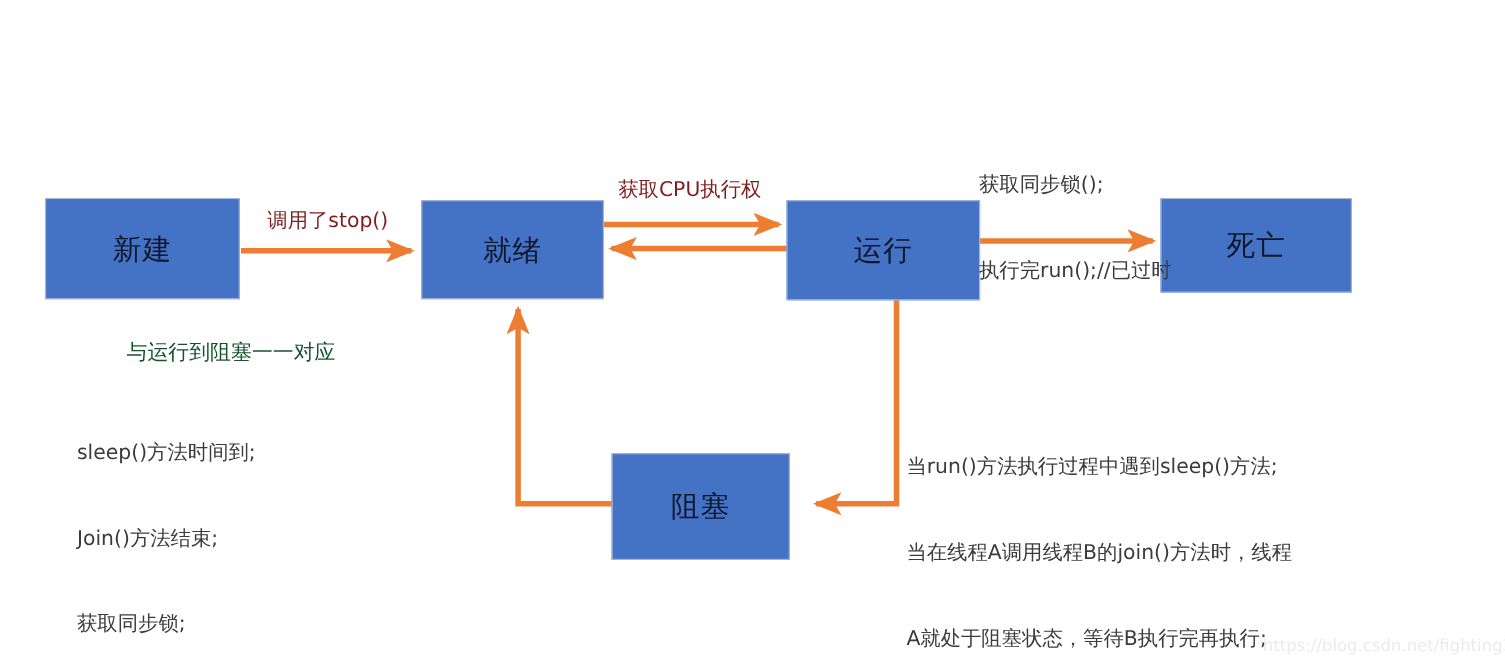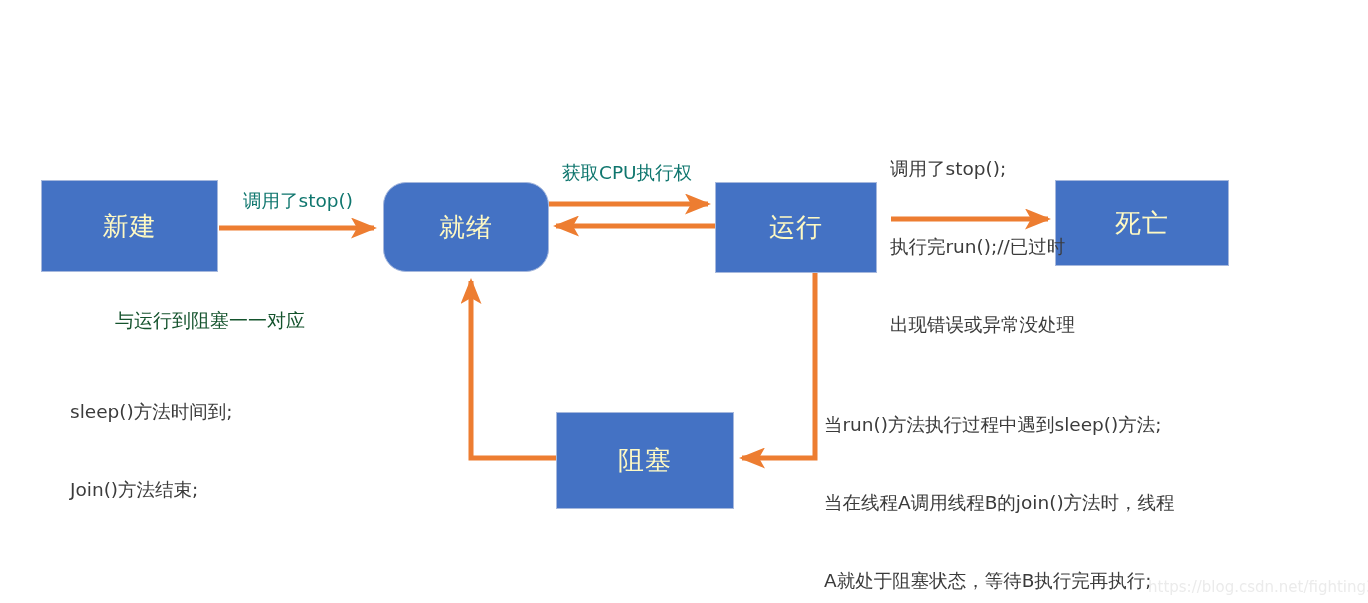--- a/index.html
+++ b/index.html
@@ -27,28 +27,28 @@
     pointer-events: none;
   }
   .state-box {
     position: absolute;
     background: #4472C4;
     border: 1px solid #a6b8dd;
     box-sizing: border-box;
     display: flex;
     align-items: center;
     justify-content: center;
-    color: #fef9c3;
+    color: #0f172a;
     font-size: 26px;
     letter-spacing: 1px;
     font-family: "DejaVu Sans", "Liberation Sans", sans-serif;
   }
   .edge-label {
     position: absolute;
-    color: #0f766e;
+    color: #7f1d1d;
     font-size: 18.5px;
     line-height: 25px;
     white-space: pre;
     font-family: "DejaVu Sans", "Liberation Sans", sans-serif;
   }
   .note {
     position: absolute;
     color: #3b3b3b;
     font-size: 18.5px;
     line-height: 26px;
@@ -105,52 +105,52 @@
 
     <g>
       <path d="M556,458 L471,458 L471,281" fill="none" stroke="#ED7D31" stroke-width="5" marker-end="url(#arrowhead)"></path>
     </g>
   </svg>
 
   <div class="state-box" style="left:41px; top:180px; width:177px; height:92px;">
     <span>新建</span>
   </div>
 
-  <div class="state-box" style="left:383px; top:182px; width:166px; height:90px;border-radius:23px;">
+  <div class="state-box" style="left:383px; top:182px; width:166px; height:90px;">
     <span>就绪</span>
   </div>
 
-  <div class="state-box" style="left:715px; top:182px; width:162px; height:91px;">
+  <div class="state-box" style="left:715px; top:182px; width:176px; height:91px;">
     <span>运行</span>
   </div>
 
   <div class="state-box" style="left:1055px; top:180px; width:174px; height:86px;">
     <span>死亡</span>
   </div>
 
-  <div class="state-box" style="left:556px; top:412px; width:178px; height:97px;">
+  <div class="state-box" style="left:556px; top:412px; width:162px; height:97px;">
     <span>阻塞</span>
   </div>
 
   <div class="edge-label" style="left:243px; top:188px;">调用了stop()</div>
 
   <div class="edge-label" style="left:562px; top:160px;">获取CPU执行权</div>
 
 
   <div class="note" style="left:890px; top:104px;">
-    <div>调用了stop();</div>
+    <div>获取同步锁();</div>
     <div>执行完run();//已过时</div>
-    <div>出现错误或异常没处理</div>
   </div>
 
   <div class="note-red" style="left:115px; top:307px;">与运行到阻塞一一对应</div>
 
   <div class="note" style="left:70px; top:347px;">
     <div>sleep()方法时间到;</div>
     <div>Join()方法结束;</div>
+    <div>获取同步锁;</div>
     
   </div>
 
   <div class="note" style="left:824px; top:360px;">
     <div>当run()方法执行过程中遇到sleep()方法;</div>
     <div>当在线程A调用线程B的join()方法时，线程</div>
     <div>A就处于阻塞状态，等待B执行完再执行;</div>
     
     
   </div>

